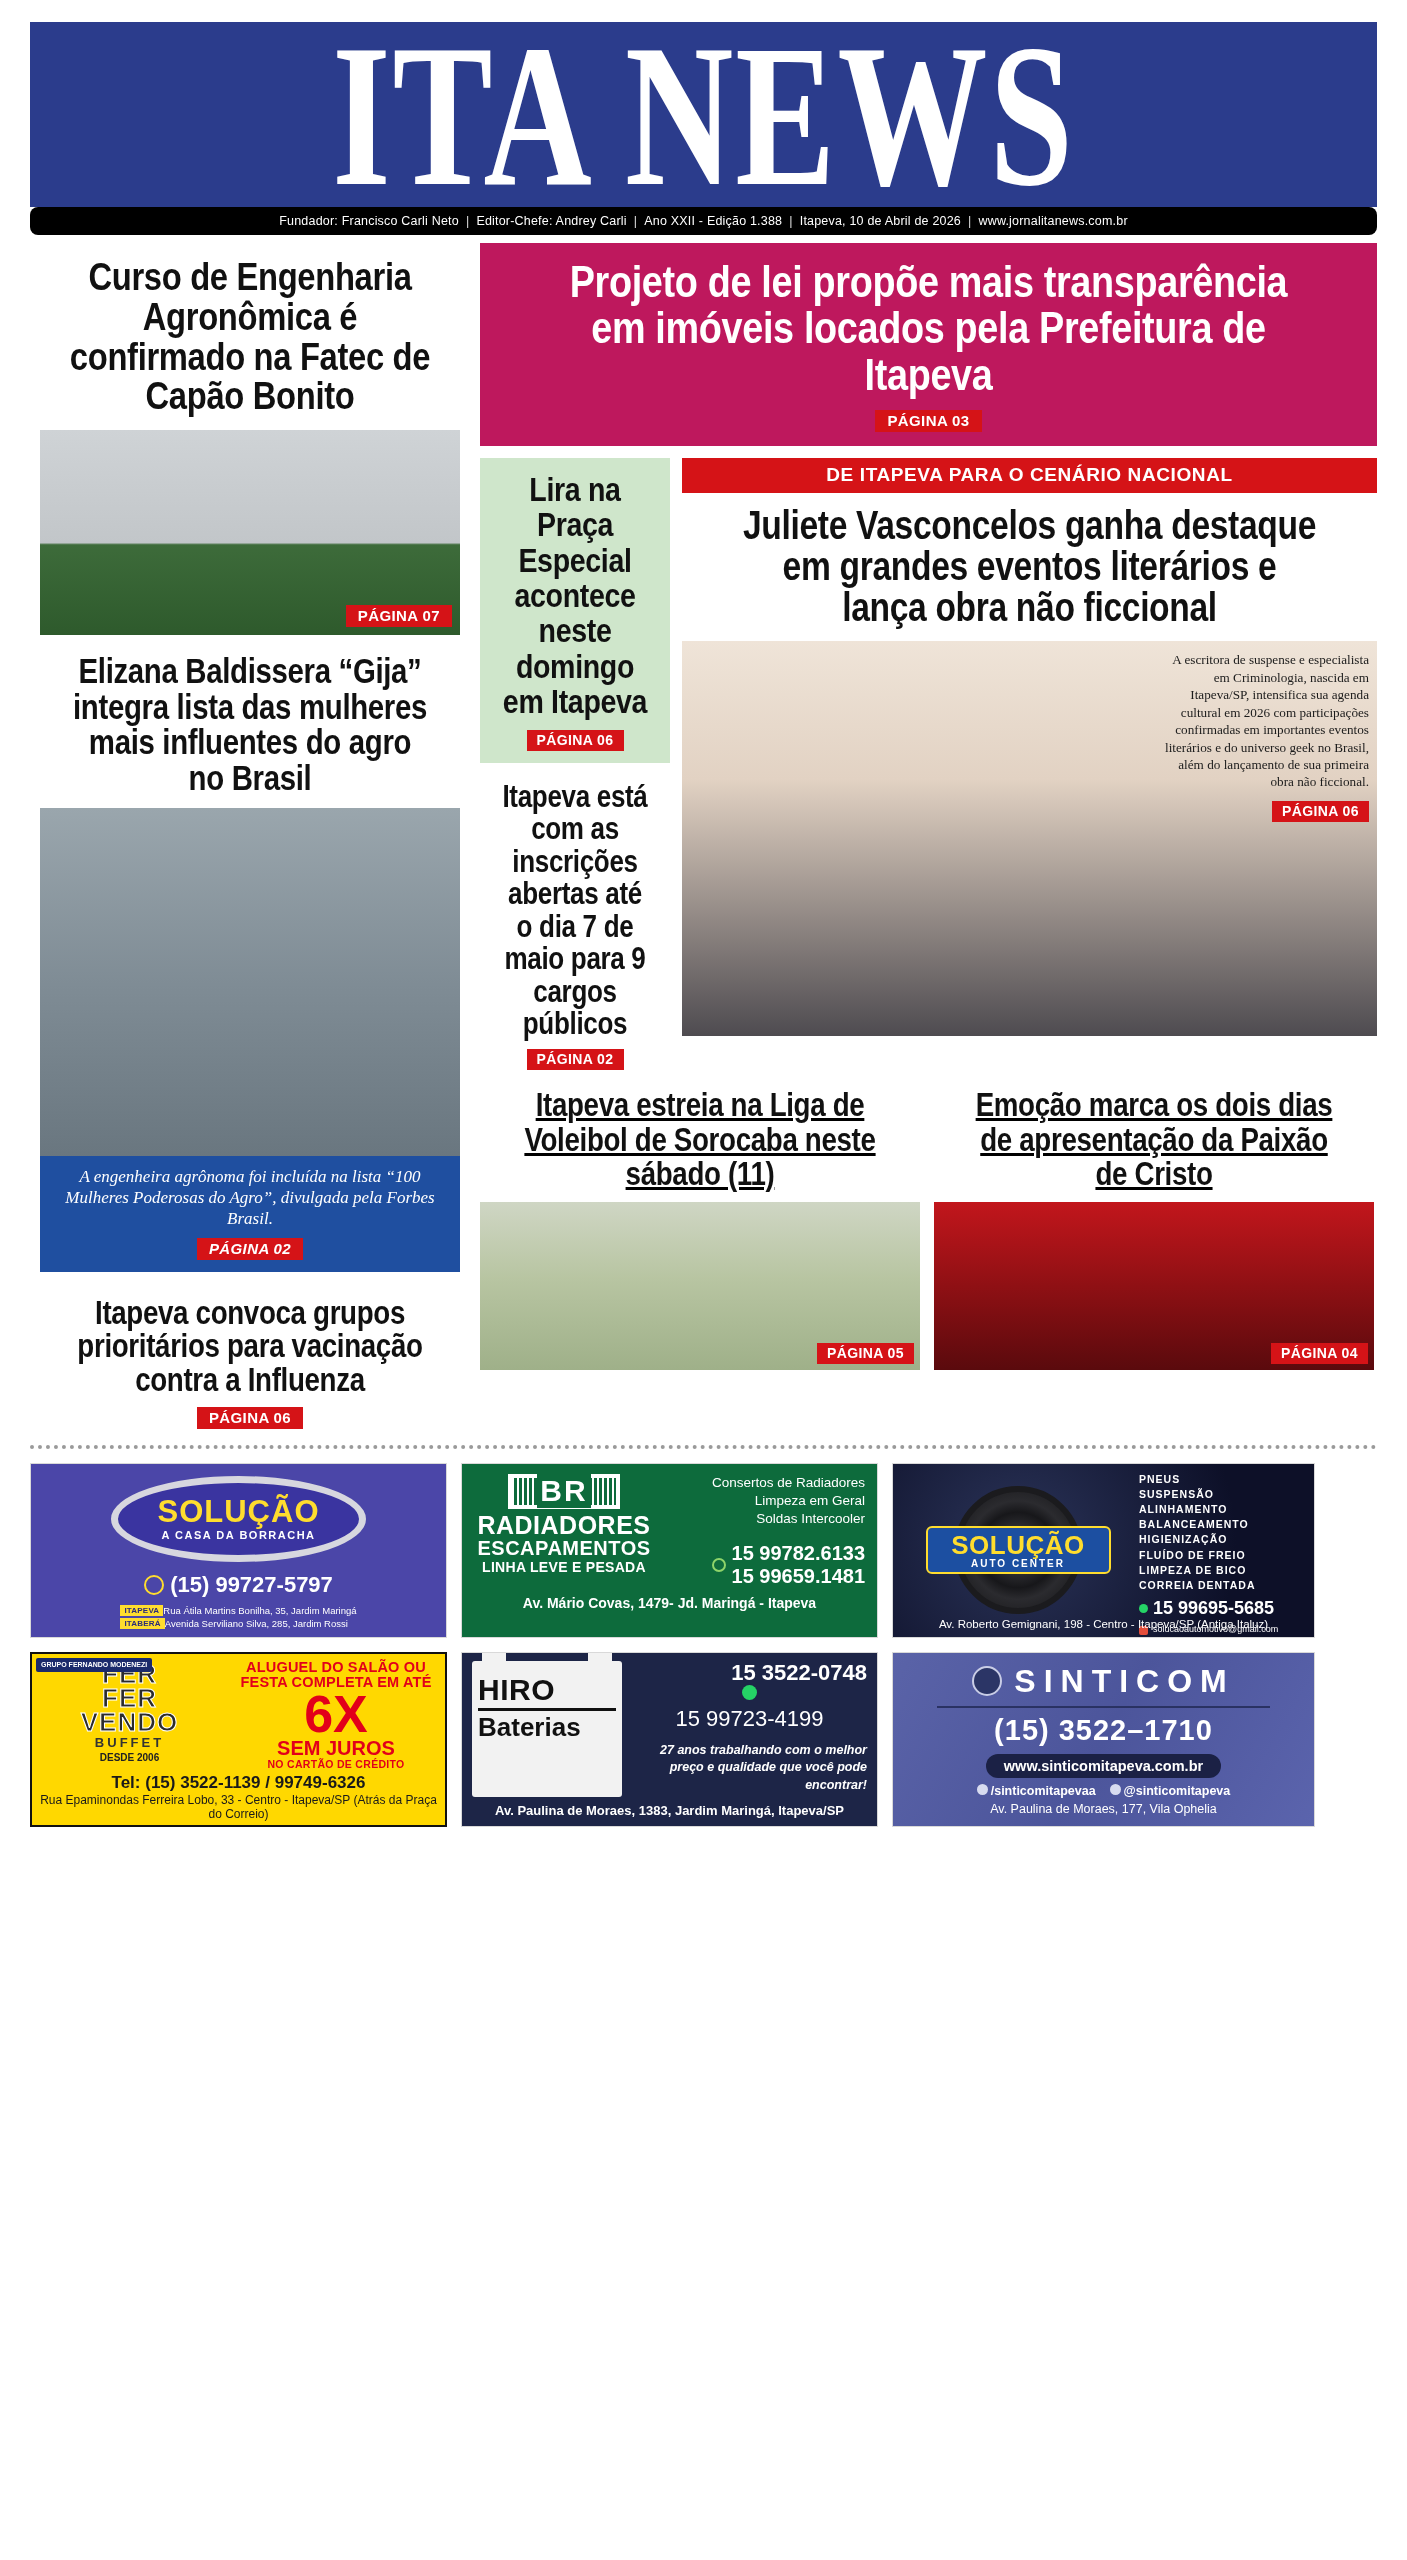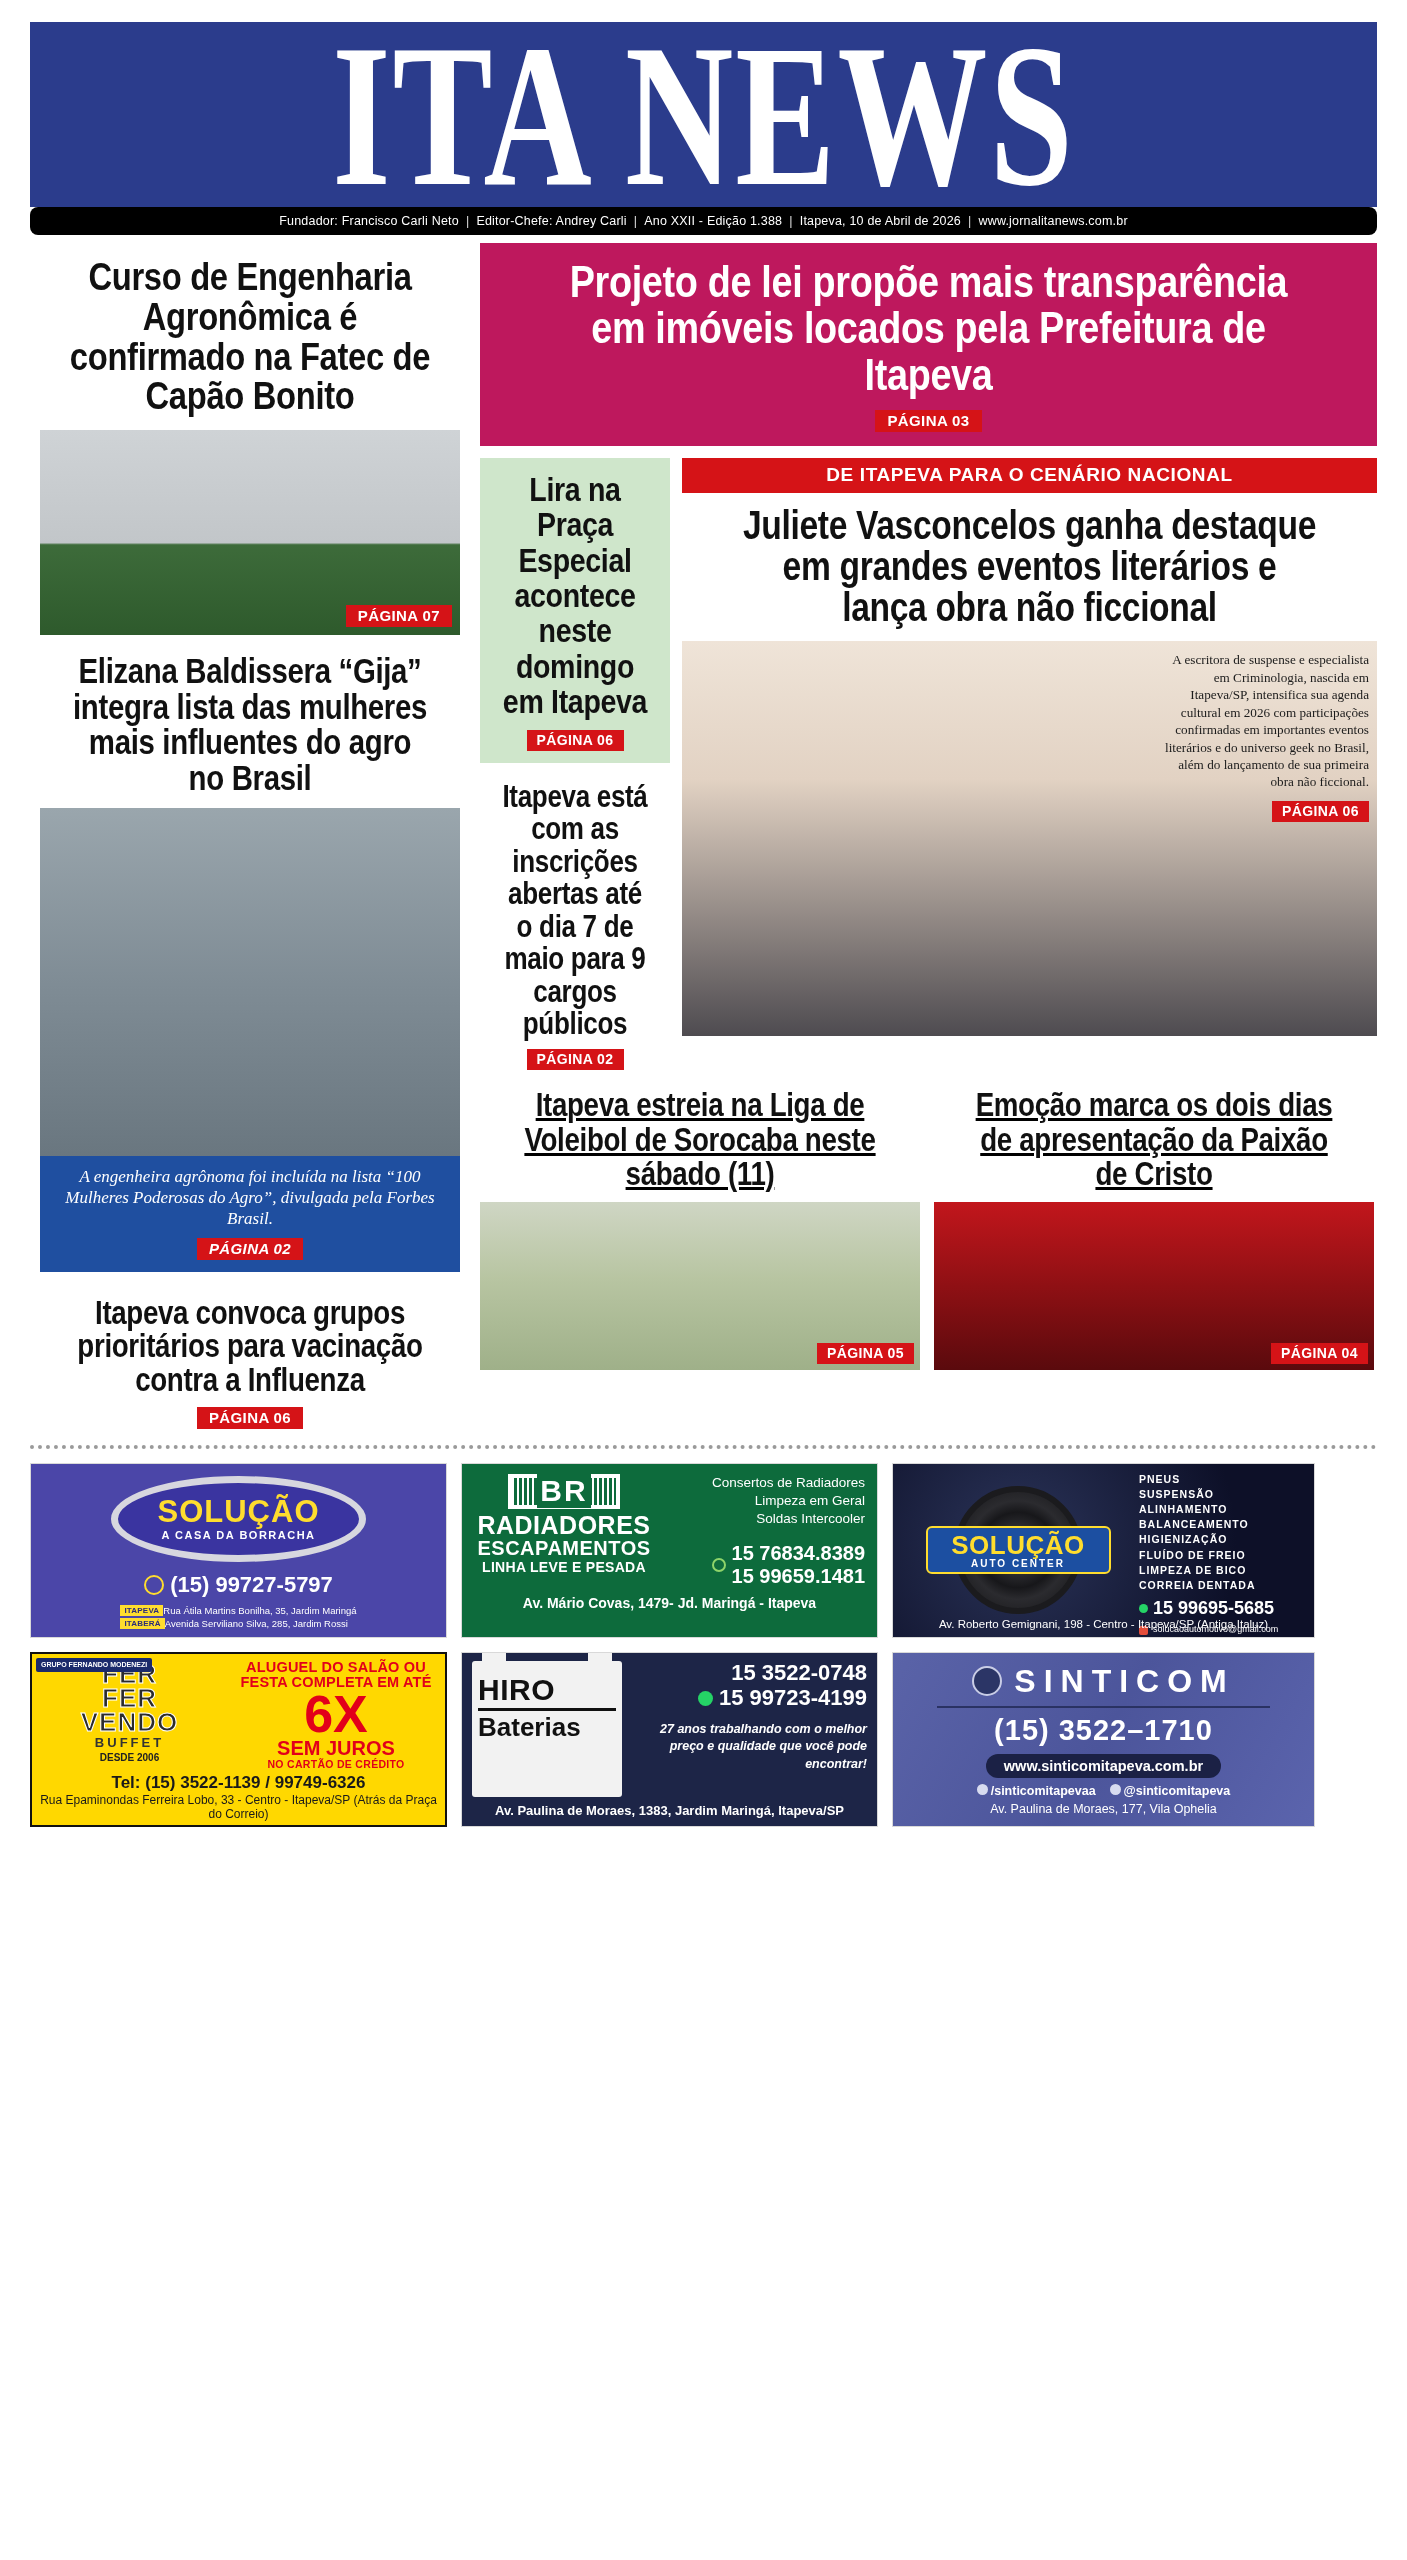--- a/index.html
+++ b/index.html
@@ -248,21 +248,21 @@
   .hiro-batt { width:150px; background:#f2f2f2; position:relative; border-radius:3px; padding:14px 6px 8px 6px; }
   .hiro-batt:before, .hiro-batt:after {
     content:""; position:absolute; top:-8px; width:24px; height:10px; background:#f2f2f2;
   }
   .hiro-batt:before { left:10px; } .hiro-batt:after { right:10px; }
   .hiro-pm { position:absolute; top:-24px; left:0; right:0; display:flex; justify-content:space-between; padding:0 12px; color:#f2f2f2; font-weight:700; font-size:15px;}
   .hiro-h { color:#111; font-weight:700; font-size:30px; line-height:1; letter-spacing:.5px; }
   .hiro-b { color:#111; font-weight:700; font-size:26px; line-height:1; border-top:3px solid #111; margin-top:3px; padding-top:3px;}
   .hiro-right { flex:1; text-align:right; }
   .hiro-f1 { font-weight:700; font-size:22px; line-height:1.12; }
-  .hiro-f2 { display:flex; align-items:center; justify-content:flex-end; gap:6px; font-weight:700; font-size:22px; }
+  .hiro-f2 { display:flex; align-items:center; justify-content:flex-end; gap:6px; font-weight:400; font-size:22px;flex-direction:column; }
   .hiro-slogan { font-style:italic; font-weight:700; font-size:12.5px; line-height:1.38; margin-top:10px; }
   .hiro-addr { text-align:center; font-weight:700; font-size:13px; margin-top:6px; }
 
   
   .ad-sint { background:linear-gradient(120deg,#5a63a8 0%,#4c559b 50%,#5b64ad 100%); color:#fff; padding:10px 14px; text-align:center; }
   .sint-top { display:flex; align-items:center; justify-content:center; gap:12px; }
   .sint-seal { width:30px;height:30px;border-radius:50%;background:#2b3566;border:2px solid #c9cde6; }
   .sint-name { font-weight:700; font-size:32px; letter-spacing:8px; }
   .sint-rule { border-top:2px solid #2a3263; margin:6px 30px 6px 30px; }
   .sint-fone { font-weight:700; font-size:29px; letter-spacing:1px; }
@@ -415,21 +415,21 @@
           </div>
           <div class="br-right">
             <div class="br-serv">
               <div>Consertos de Radiadores</div>
               <div>Limpeza em Geral</div>
               <div>Soldas Intercooler</div>
             </div>
             <div class="br-fones">
               <span class="wa-ico" style="width:14px;height:14px;border-color:#8ed46a;"></span>
               <span class="nums">
-                <div>15 76834.8389</div>
+                <div>15 99782.6133</div>
                 <div>15 99659.1481</div>
               </span>
             </div>
           </div>
         </div>
         <div class="br-addr">Av. Mário Covas, 1479- Jd. Maringá - Itapeva</div>
       </div>
 
       <div class="ad ad-c ad-auto">
         <div class="auto-left">

